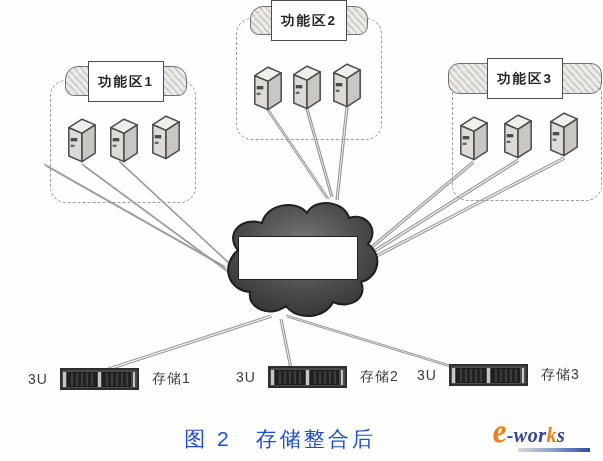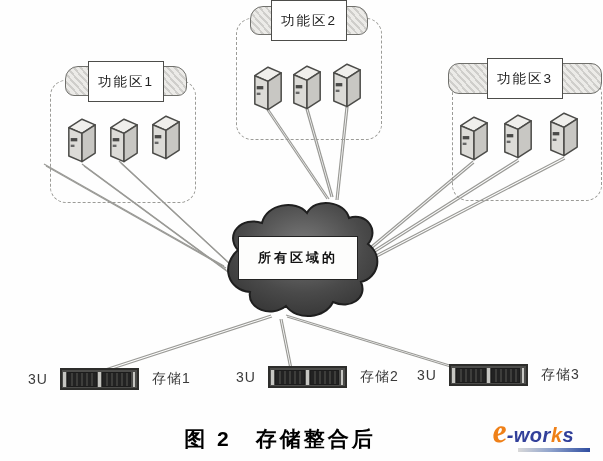--- a/index.html
+++ b/index.html
@@ -14,21 +14,21 @@
     border:1.6px dashed #9b9b97;border-radius:16px;background:transparent;z-index:1;
   }
   .zone-banner{
     position:absolute;z-index:3;
     border:1.5px solid #70706c;border-radius:13px 13px 9px 9px;
     background:repeating-linear-gradient(48deg,#ecebe8 0 3px,#cfcecb 3px 5px);
     display:flex;align-items:center;justify-content:center;
   }
   .zone-tag{
     background:#ffffff;border:1.2px solid #4d4d4a;padding:11px 9px;line-height:17px;
-    font-size:13.5px;font-weight:400;letter-spacing:2px;color:#222;
+    font-size:13.5px;font-weight:700;letter-spacing:2px;color:#222;
   }
   .server{position:absolute;width:32px;height:50px;z-index:3;}
   
   .links{position:absolute;left:0;top:0;z-index:2;}
   
   .cloud{position:absolute;left:212px;top:192px;width:168px;height:132px;z-index:3;}
   .cloud svg{position:absolute;left:0;top:0;}
   .cloud-label{
     position:absolute;left:26px;top:44px;width:118px;height:42px;
     background:#fdfdfc;border:1.5px solid #222;
@@ -45,30 +45,30 @@
   }
   .rack .tick{width:2.5px;background:#c6c6c2;}
   .rack .panel{
     flex:1;margin:0 1.5px;
     background:repeating-linear-gradient(90deg,#222 0 3px,#3d3d3b 3px 5px);
     border:1px solid #1c1c1c;
   }
   
   .caption{
     position:absolute;left:140px;top:425px;width:280px;text-align:center;
-    font-size:21px;font-weight:700;letter-spacing:3px;color:#000000;z-index:3;
+    font-size:21px;font-weight:400;letter-spacing:3px;color:#1d4ed8;z-index:3;
   }
   
   .logo{position:absolute;left:492px;top:416px;width:112px;height:42px;z-index:3;}
   .logo-row{display:flex;align-items:baseline;}
   .logo-e{
     font-family:"Liberation Serif", serif;font-style:italic;font-weight:700;
     font-size:33px;line-height:30px;color:#ef8018;transform:rotate(-6deg);
   }
-  .logo-word{font-family:Liberation Sans, sans-serif;font-style:italic;font-weight:700;
+  .logo-word{font-family:Liberation Serif, serif;font-style:italic;font-weight:700;
     font-size:20px;color:#32409a;letter-spacing:0.5px;}
   .logo-k{color:#ef8018;}
   .logo-bar{
     margin-left:26px;margin-top:1px;width:72px;height:4px;
     background:linear-gradient(90deg,#d9d9d9,#8fa3cc 45%,#2f4da0);
   }
 </style>
 </head>
 <body>
 
@@ -223,21 +223,20 @@
                C 54 12, 84 7, 95 21
                C 103 5, 133 9, 137 26
                C 154 20, 168 38, 156 52
                C 172 64, 166 86, 149 90
                C 156 106, 138 118, 121 110
                C 113 127, 85 129, 74 114
                C 59 126, 35 117, 38 100
                C 16 98, 8 74, 26 58 Z" fill="url(#cloudGrad)" stroke="#1f1f1f" stroke-width="2"></path>
     </svg>
     <div class="cloud-label">
-      <span>所有区域的</span>
     </div>
   </div>
 
   <div class="storage" style="left:28px;top:368px;">
     <span class="u-label">3U</span>
     <div class="rack">
       <div class="tick"></div>
       <div class="panel"></div>
       <div class="tick"></div>
       <div class="panel"></div>

